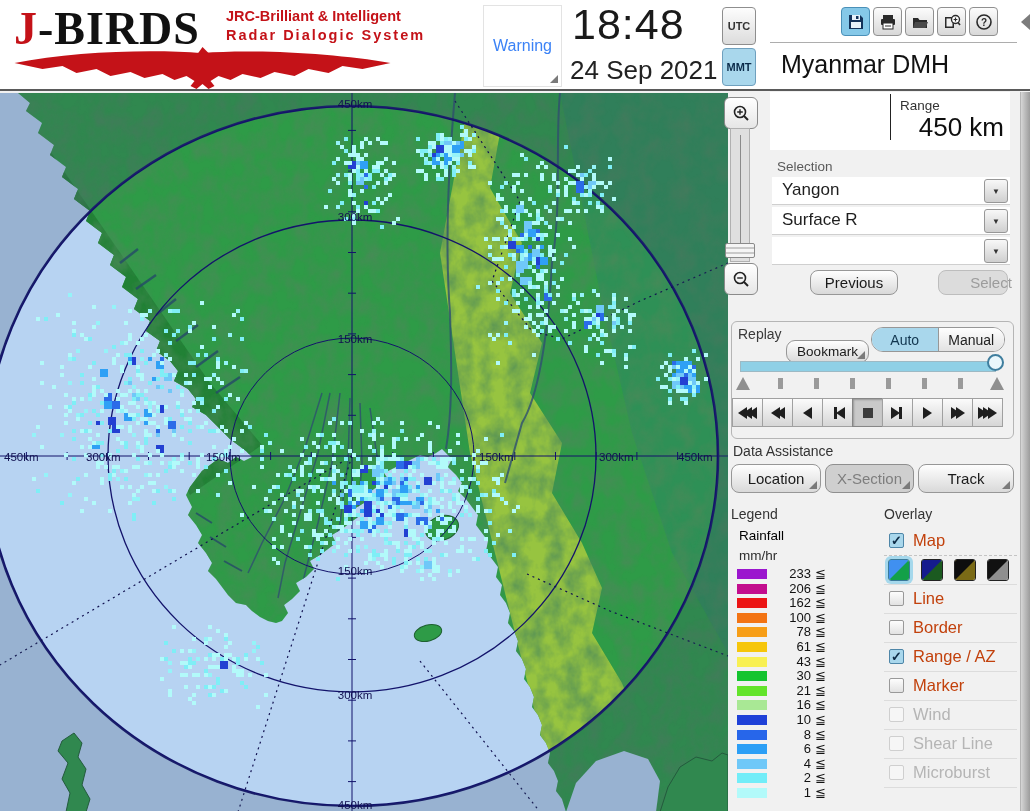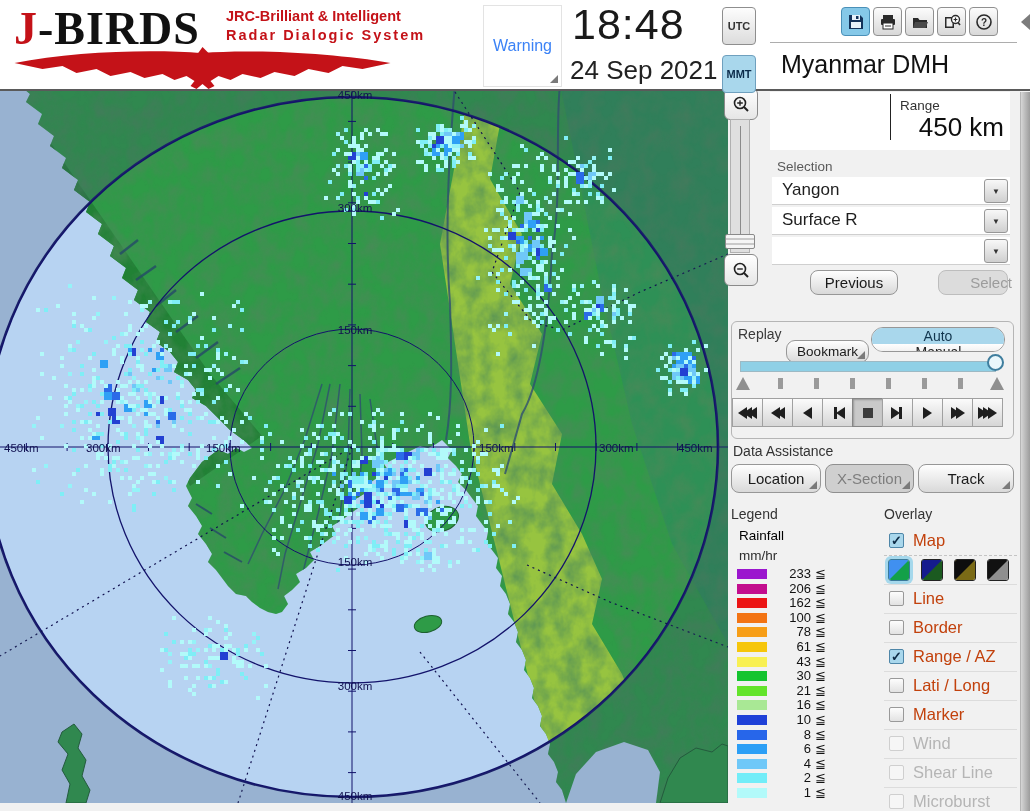--- a/index.html
+++ b/index.html
@@ -16,21 +16,21 @@
   #tag1{top:6px;} #tag2{top:25px;letter-spacing:2px;}
   #eagle{position:absolute;left:0px;top:44px;width:385px;height:44px;}
   #warning-btn{position:absolute;left:483px;top:5px;width:77px;height:80px;background:#FFF;
                border:1px solid #E3E3E3;color:#3b82f6;font-size:16px;display:flex;
                align-items:center;justify-content:center;}
   .fold::after{content:"";position:absolute;right:3px;bottom:3px;width:0;height:0;
                border-left:8px solid transparent;border-bottom:8px solid #7A7A7A;}
   #time{position:absolute;left:572px;top:0px;width:150px;font-size:43px;color:#1A1A1A;letter-spacing:1px;}
   #date{position:absolute;left:570px;top:55px;width:160px;font-size:26px;color:#222;white-space:nowrap;}
   #tz{position:absolute;left:722px;top:7px;width:36px;}
-  .tzbtn{position:relative;width:34px;height:38px;margin-bottom:10px;border:1px solid #8E8E8E;border-radius:4px;
+  .tzbtn{position:relative;width:34px;height:38px;margin-bottom:3px;border:1px solid #8E8E8E;border-radius:4px;
          background:linear-gradient(#FDFDFD,#DCDCDC);color:#333;font-size:11px;font-weight:bold;
          display:flex;align-items:center;justify-content:center;box-sizing:border-box;}
   .tzbtn.active{background:#A9D7EC;border-color:#6FA0BE;color:#0B2B4A;}
   #toolbar{position:absolute;left:841px;top:7px;display:flex;gap:3px;}
   .tbtn{position:relative;width:27px;height:27px;border:1px solid #909090;border-radius:4px;
         background:linear-gradient(#FCFCFC,#D8D8D8);display:flex;align-items:center;justify-content:center;}
   .tbtn.active{background:#85C8E8;border-color:#4A90B8;}
   #side-top-line{position:absolute;left:770px;top:42px;width:247px;height:1px;background:#ADADAD;}
   #station{position:absolute;left:781px;top:50px;font-size:25px;color:#111;}
   #collapse-tri{position:absolute;left:1021px;top:14px;width:0;height:0;
@@ -53,21 +53,21 @@
        border-radius:8px;color:#1A1A1A;display:flex;align-items:center;justify-content:center;box-sizing:border-box;}
   .btn.disabled{background:#DCDCDC;border-color:#BDBDBD;color:#9C9C9C;padding-left:36px;}
   .btn.pressed{background:#CFCFCF;border-color:#8F8F8F;color:#7E7E7E;}
   #prev-btn{left:774px;top:270px;width:88px;height:25px;font-size:15px;margin-left:36px;}
   #select-btn{left:938px;top:270px;width:70px;height:25px;font-size:15px;}
   
   #replay-box{position:absolute;left:731px;top:321px;width:283px;height:118px;border:1px solid #B5B5B5;border-radius:6px;box-sizing:border-box;}
   #replay-label{position:absolute;left:6px;top:4px;font-size:14px;color:#3A3A3A;}
   #bookmark-btn{left:54px;top:18px;width:83px;height:23px;font-size:13.5px;border-radius:9px;}
   #modes{position:absolute;left:139px;top:5px;width:132px;height:23px;border:1px solid #979797;border-radius:12px;
-         overflow:hidden;display:flex;background:#FFF;flex-direction:column;}
+         overflow:hidden;display:flex;background:#FFF;}
   .mode{flex:1;display:flex;align-items:center;justify-content:center;font-size:14px;color:#222;
         background:linear-gradient(#FEFEFE,#E2E2E2);}
   .mode.active{background:#A9D7EC;color:#12364F;}
   .mode + .mode{border-left:1px solid #979797;}
   #slider-track{position:absolute;left:8px;top:39px;width:256px;height:11px;background:#E8E8E8;
                 border:1px solid #9DB9C4;box-sizing:border-box;}
   #slider-fill{height:100%;background:#8FD0E6;}
   #slider-handle{position:absolute;top:32px;width:17px;height:17px;border-radius:50%;
                  border:2px solid #3F7E9E;background:#EAF7FC;box-sizing:border-box;}
   .tickTriL,.tickTriR{position:absolute;top:55px;width:0;height:0;border-left:7px solid transparent;
@@ -104,21 +104,21 @@
   .cb.checked{background:#A9D7EC;border-color:#4E86A8;}
   .cb.dis{border-color:#CFCFCF;background:#F6F6F6;}
   .olabel{position:absolute;left:29px;top:4px;font-size:16.5px;color:#c2410c;}
   .olabel.dis{color:#B5B5B5;}
   .swatchrow{display:flex;gap:11px;padding:3px 0 0 4px;}
   .mswatch{position:relative;width:22px;height:22px;border-radius:3px;border:1px solid #222;box-sizing:border-box;overflow:hidden;}
   .mswatch.sel{box-shadow:0 0 0 3px #A5D8EC;border-color:#3A7A9A;}
   .mswatch .bot{position:absolute;inset:0;}
   .mswatch .top{position:absolute;inset:0;clip-path:polygon(0 0,100% 0,0 100%);}
   
-  #map{position:absolute;left:0;top:84px;width:728px;height:539px;background:#B7D3F2;}
+  #map{position:absolute;left:0;top:93px;width:728px;height:539px;background:#B7D3F2;}
   #map svg{display:block;}
   
   #zoomer{position:absolute;left:722px;top:2px;width:36px;height:200px;}
   .zbtn{position:absolute;left:2px;width:32px;height:30px;border:1px solid #8A8A8A;border-radius:6px;
         background:linear-gradient(#FFFFFF,#E6E6E6);display:flex;align-items:center;justify-content:center;}
   #zoom-in-btn{top:2px;} #zoom-out-btn{top:168px;}
   #ztrack{position:absolute;left:8px;top:33px;width:20px;height:134px;background:#DFDFDF;
           border:1px solid #B0B0B0;box-sizing:border-box;}
   #ztrack::after{content:"";position:absolute;left:9px;top:6px;width:1px;height:118px;background:#8A8A8A;}
   #zhandle{position:absolute;left:3px;top:148px;width:30px;height:15px;border:1px solid #8A8A8A;border-radius:2px;
@@ -2558,24 +2558,20 @@
       <div class="orow">
         <div class="cb"></div>
         <div class="olabel">Border</div>
       </div>
       <div class="orow">
         <div class="cb checked">✓</div>
         <div class="olabel">Range / AZ</div>
       </div>
       <div class="orow">
         <div class="cb"></div>
-        <div class="olabel">Lati / Long</div>
-      </div>
-      <div class="orow">
-        <div class="cb"></div>
         <div class="olabel">Marker</div>
       </div>
       <div class="orow">
         <div class="cb dis"></div>
         <div class="olabel dis">Wind</div>
       </div>
       <div class="orow">
         <div class="cb dis"></div>
         <div class="olabel dis">Shear Line</div>
       </div>

